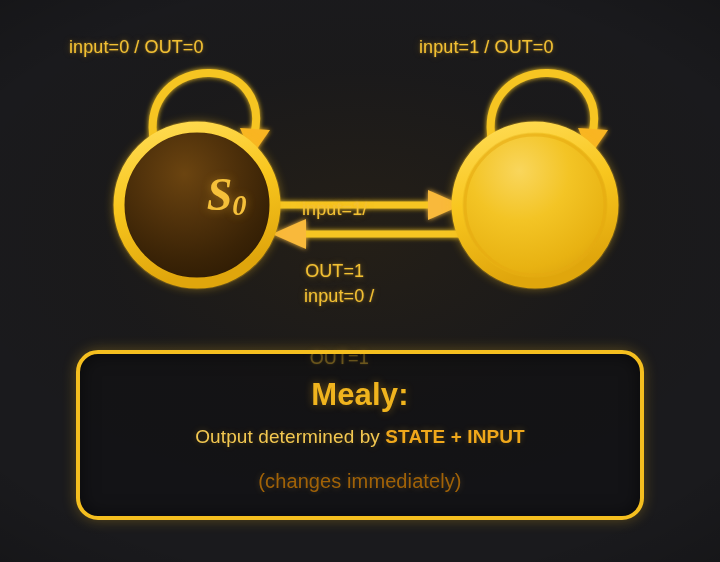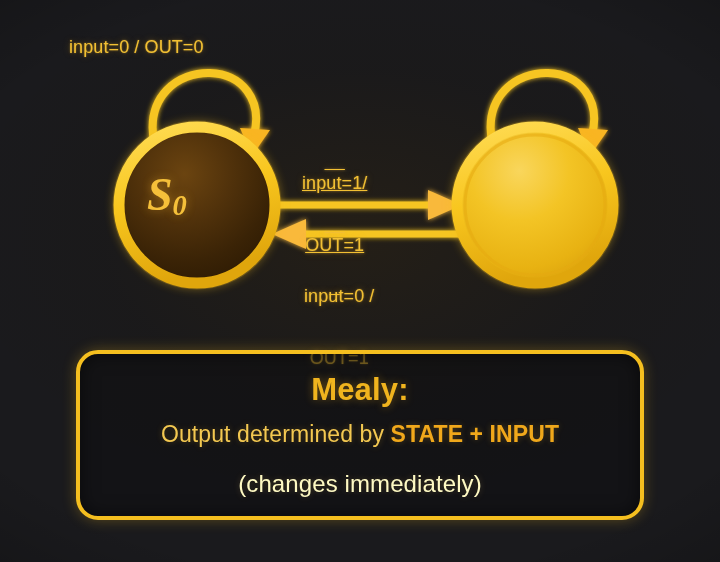--- a/index.html
+++ b/index.html
@@ -50,36 +50,35 @@
   #label-loop-s0 {
     left: 69px;
     top: 37px;
   }
   #label-loop-s1 {
     left: 419px;
     top: 37px;
   }
   #label-s0-to-s1 {
     left: 302px;
-    top: 131px;
+    top: 157px;
     text-align: center;
-    text-decoration: underline;
   }
   #label-s1-to-s0 {
     left: 304px;
     top: 244px;
     text-align: center;
   }
 
   .state-text {
     position: absolute;
     font-family: "Liberation Serif", serif;
     font-style: italic;
     font-weight: 700;
-    text-align: left;
+    text-align: right;
     user-select: none;
   }
   #state-label-s0 {
     left: 147px;
     top: 168px;
     width: 100px;
     font-size: 46px;
     color: #f5c03a;
     text-shadow: 0 0 10px rgba(245,180,40,0.45);
   }
@@ -115,36 +114,36 @@
   }
   #info-title {
     font-size: 31px;
     font-weight: 700;
     color: #f0b41e;
     letter-spacing: 0.2px;
     text-shadow: 0 0 9px rgba(240,175,25,0.40);
     margin-bottom: 13px;
   }
   #info-line-main {
-    font-size: 23px;
+    font-size: 19px;
     font-weight: 400;
     color: #f3c851;
     letter-spacing: 0.1px;
     text-shadow: 0 0 6px rgba(240,180,40,0.28);
     margin-bottom: 22px;
     white-space: pre;
   }
   #info-line-main .strong {
     font-weight: 700;
     color: #f0a81b;
   }
   #info-line-note {
-    font-size: 24px;
+    font-size: 20px;
     font-weight: 400;
-    color: #fef9c3;
+    color: #a16207;
     letter-spacing: 0.1px;
     text-shadow: 0 0 6px rgba(235,190,90,0.24);
   }
 </style>
 </head>
 <body>
 
 <div id="root">
 
   <div id="bg-vignette"></div>
@@ -214,20 +213,21 @@
       <circle cx="535" cy="205" r="78" fill="url(#gradLight)" stroke="url(#ringGrad)" stroke-width="11"></circle>
       <circle cx="535" cy="205" r="70" fill="none" stroke="#e5aa10" stroke-width="3" opacity="0.55"></circle>
     </g>
   </svg>
 
   <div class="state-text" id="state-label-s0"><span>S</span><span class="sub">0</span></div>
 
 
   <div class="edge-label" id="label-loop-s0">input=0 / OUT=0</div>
 
+  <div class="edge-label" id="label-loop-s1">input=1 / OUT=0</div>
 
   <div class="edge-label" id="label-s0-to-s1">
     <div>input=1/</div>
     <div style="text-align:center">OUT=1</div>
   </div>
 
   <div class="edge-label" id="label-s1-to-s0">
     <div>input=0 /</div>
     <div style="text-align:center">OUT=1</div>
   </div>

